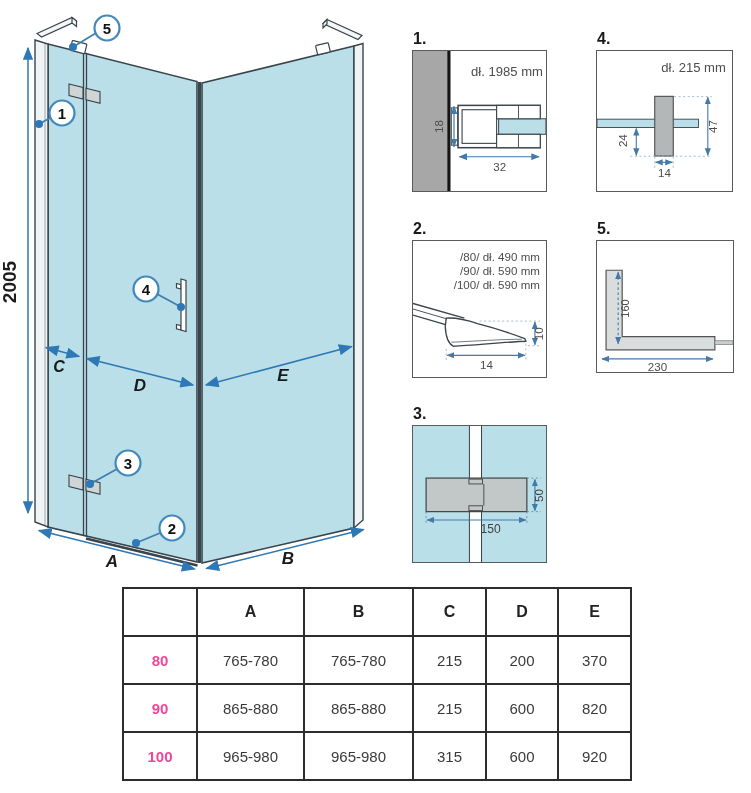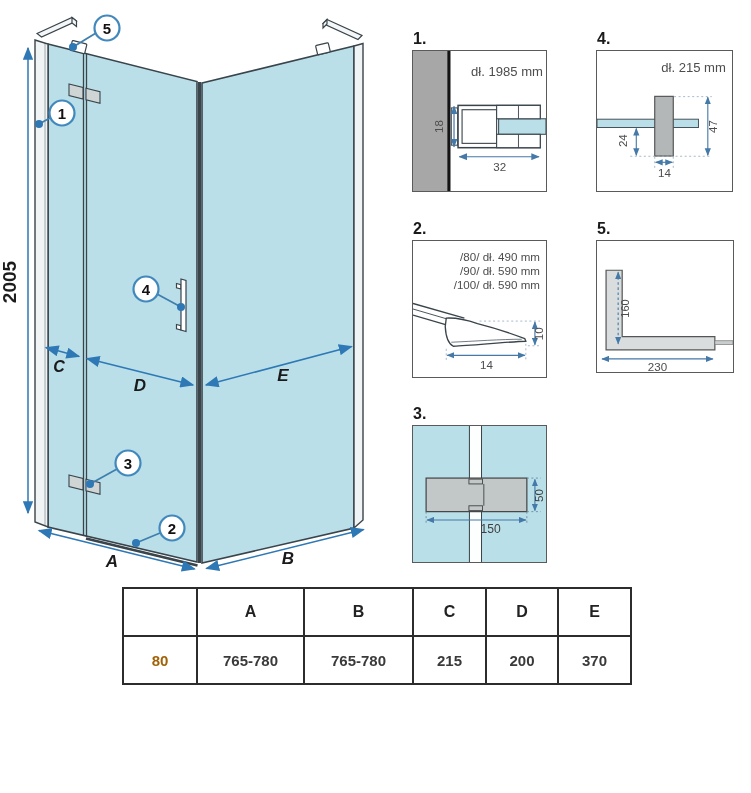--- a/index.html
+++ b/index.html
@@ -19,22 +19,22 @@
   }
   table.dims{
     position:absolute;left:122px;top:587px;border-collapse:collapse;background:#fff;
     table-layout:fixed;
   }
   table.dims th,table.dims td{
     border:2px solid #2c2c2c;text-align:center;vertical-align:middle;
     color:#3a3a3a;background:#fff;padding:0;height:46px;
   }
   table.dims thead th{font-weight:700;font-size:16px;color:#222;}
-  table.dims tbody th{font-weight:700;font-size:15px;color:#a16207;border-radius:11px;}
-  table.dims tbody td{font-weight:700;font-size:15px;}
+  table.dims tbody th{font-weight:700;font-size:15px;color:#ec4899;border-radius:11px;}
+  table.dims tbody td{font-weight:400;font-size:15px;}
 </style>
 </head>
 <body>
 
 <div class="stage">
 
   <svg class="main-svg" width="400" height="585" viewBox="0 0 400 585">
     <defs>
       <marker id="mMain" viewBox="0 0 10 8" refX="9" refY="4" markerWidth="9" markerHeight="7" orient="auto-start-reverse">
           <path d="M0,0 L10,4 L0,8 Z" fill="#2e78b5"></path>
@@ -305,16 +305,32 @@
     </thead>
     <tbody>
       <tr>
         <th>80</th>
         <td>765-780</td>
         <td>765-780</td>
         <td>215</td>
         <td>200</td>
         <td>370</td>
       </tr>
+      <tr>
+        <th>90</th>
+        <td>865-880</td>
+        <td>865-880</td>
+        <td>215</td>
+        <td>600</td>
+        <td>820</td>
+      </tr>
+      <tr>
+        <th>100</th>
+        <td>965-980</td>
+        <td>965-980</td>
+        <td>315</td>
+        <td>600</td>
+        <td>920</td>
+      </tr>
     </tbody>
   </table>
 
 </div>
 
 </body></html>

